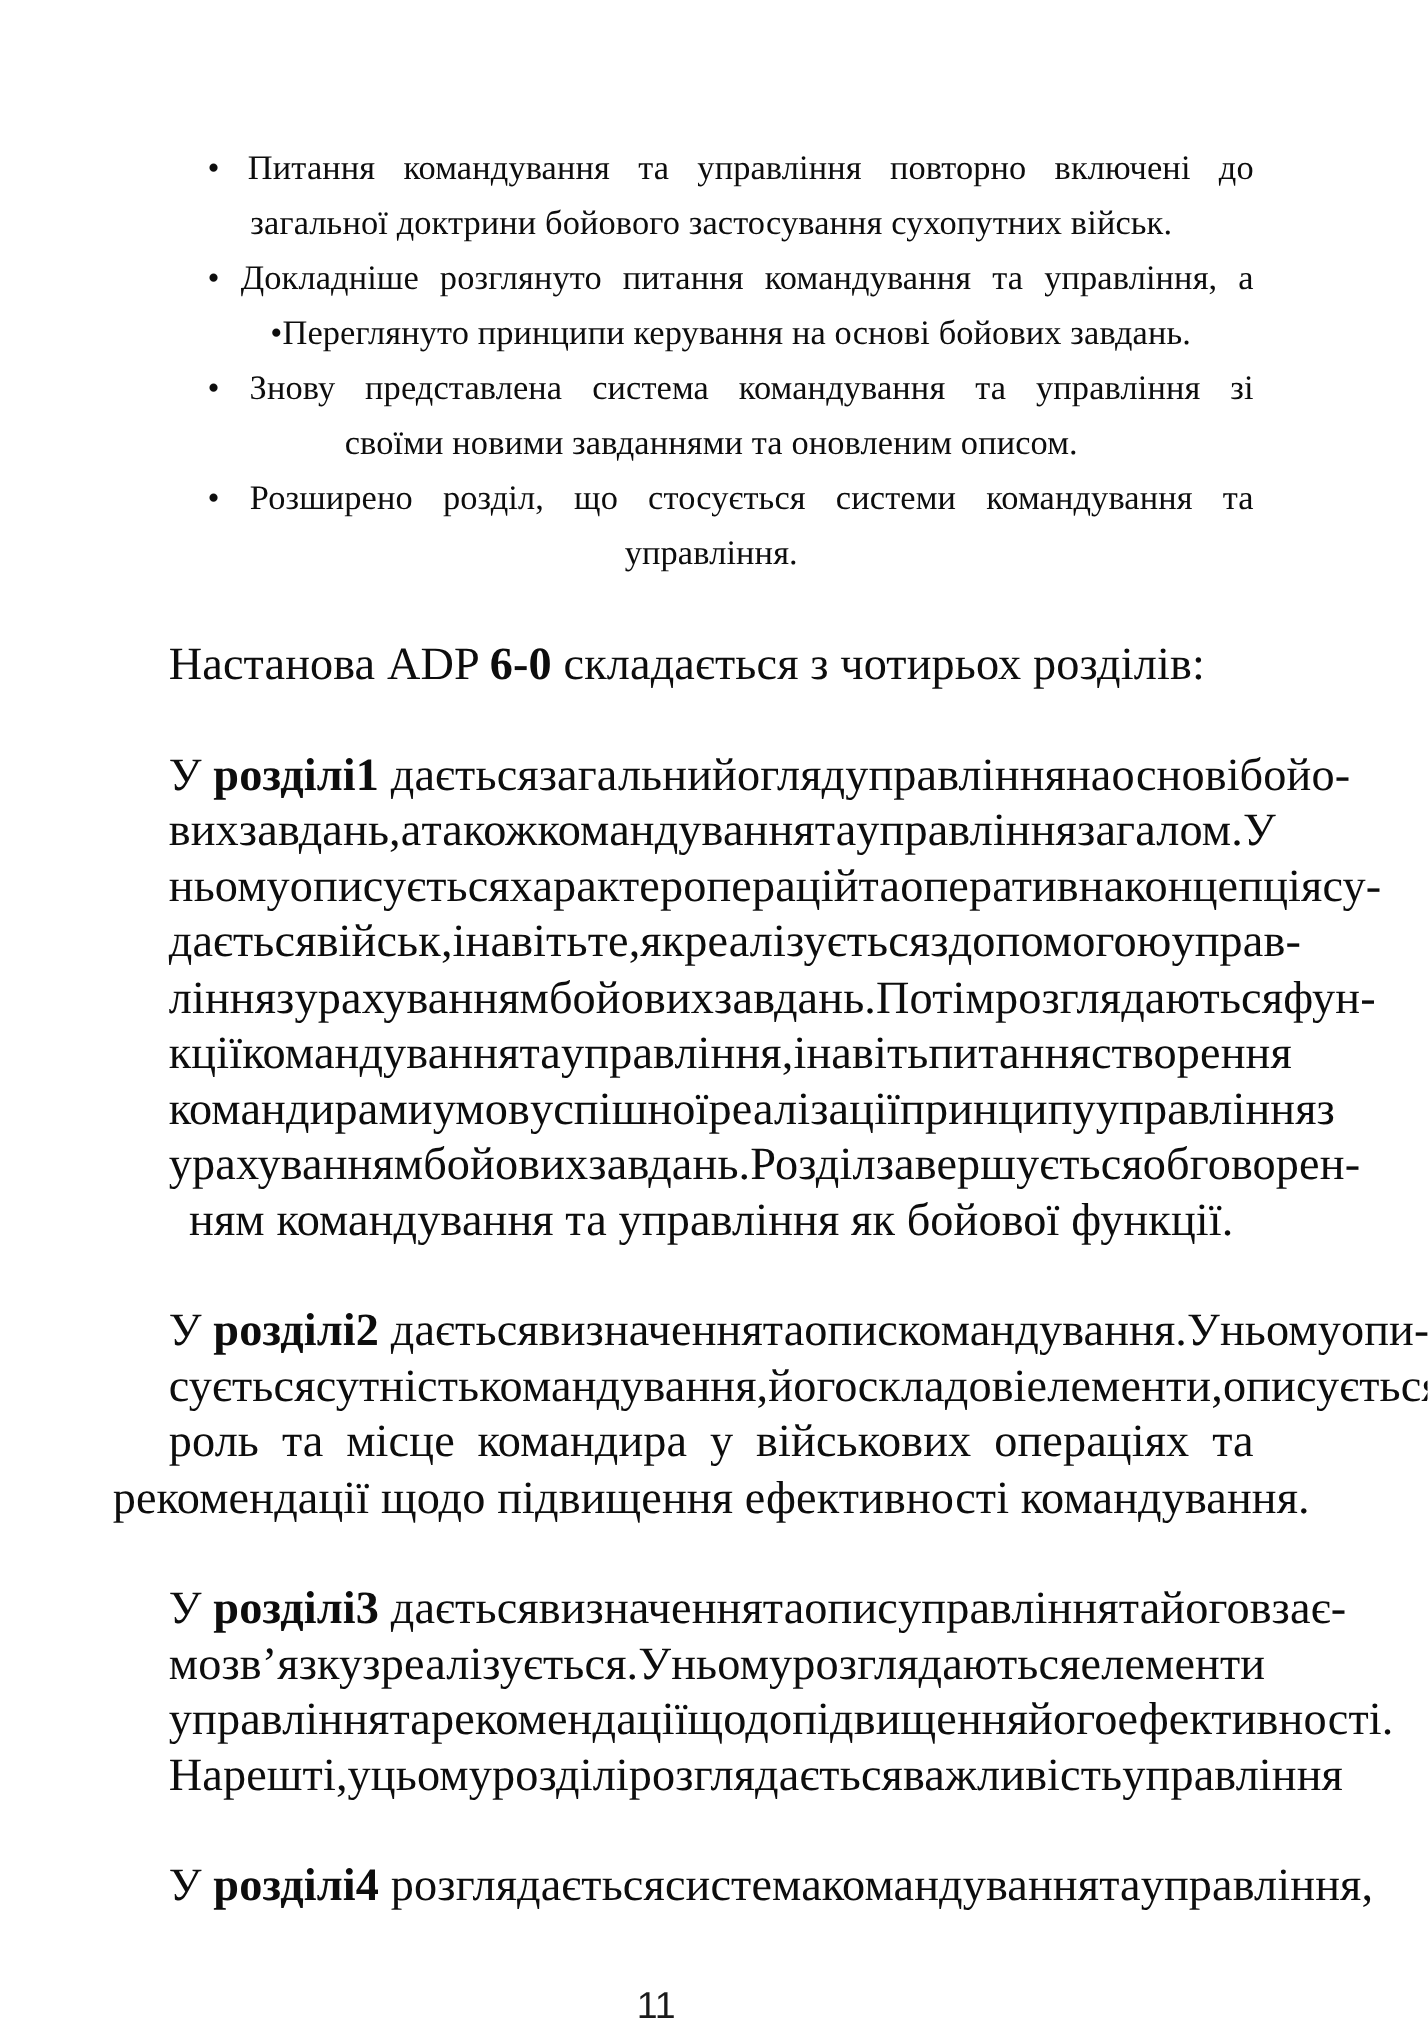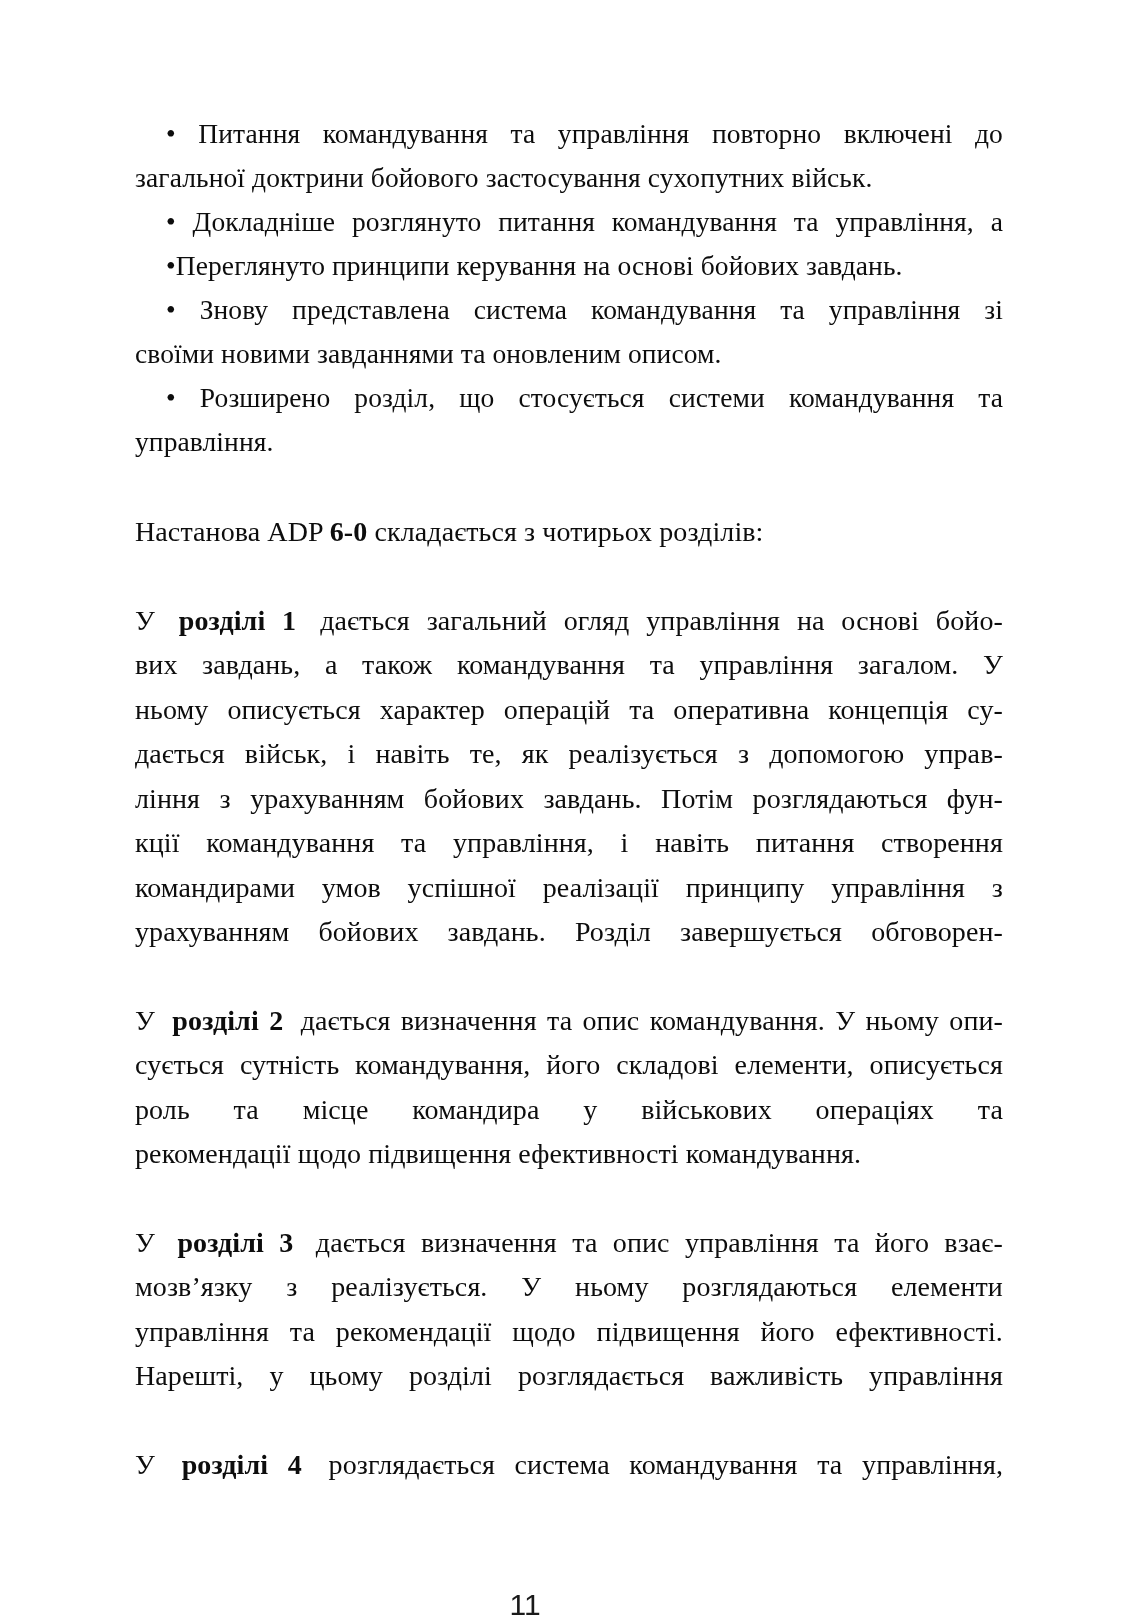--- a/index.html
+++ b/index.html
@@ -50,21 +50,21 @@
     text-justify: inter-word;
     letter-spacing: 0.1px;
   }
   .bullet-glyph {
     display: inline-block;
     padding-left: 31px;
   }
 
   
   .para {
-    font-size: 28px;
+    font-size: 37px;
     line-height: 44.5px;
     text-align: justify;
     text-justify: inter-word;
     margin: 0;
     letter-spacing: 0.1px;
     hyphens: manual;
   }
   .para b, .bullet-item b {
     font-weight: bold;
   }
@@ -85,21 +85,21 @@
   }
 
   
   .ln {
     display: flex;
     width: 100%;
     justify-content: space-between;
     white-space: pre;
   }
   .ln.last {
-    justify-content: flex-start;
+    justify-content: center;
   }
   .ln > span {
     white-space: pre;
   }
 </style>
 </head>
 <body>
 
 <div class="page">
   <div class="content">
@@ -148,20 +148,21 @@
 
     <div class="para">
       <div class="ln"><span>У </span><b>розділі</b><b>1</b><span> дається</span><span>загальний</span><span>огляд</span><span>управління</span><span>на</span><span>основі</span><span>бойо-</span></div>
       <div class="ln"><span>вих</span><span>завдань,</span><span>а</span><span>також</span><span>командування</span><span>та</span><span>управління</span><span>загалом.</span><span>У</span></div>
       <div class="ln"><span>ньому</span><span>описується</span><span>характер</span><span>операцій</span><span>та</span><span>оперативна</span><span>концепція</span><span>су-</span></div>
       <div class="ln"><span>дається</span><span>військ,</span><span>і</span><span>навіть</span><span>те,</span><span>як</span><span>реалізується</span><span>з</span><span>допомогою</span><span>управ-</span></div>
       <div class="ln"><span>ління</span><span>з</span><span>урахуванням</span><span>бойових</span><span>завдань.</span><span>Потім</span><span>розглядаються</span><span>фун-</span></div>
       <div class="ln"><span>кції</span><span>командування</span><span>та</span><span>управління,</span><span>і</span><span>навіть</span><span>питання</span><span>створення</span></div>
       <div class="ln"><span>командирами</span><span>умов</span><span>успішної</span><span>реалізації</span><span>принципу</span><span>управління</span><span>з</span></div>
       <div class="ln"><span>урахуванням</span><span>бойових</span><span>завдань.</span><span>Розділ</span><span>завершується</span><span>обговорен-</span></div>
+      <div class="ln last"><span>ням командування та управління як бойової функції.</span></div>
     </div>
 
     <div class="gap-para"></div>
 
     <div class="para">
       <div class="ln"><span>У </span><b>розділі</b><b>2</b><span> дається</span><span>визначення</span><span>та</span><span>опис</span><span>командування.</span><span>У</span><span>ньому</span><span>опи-</span></div>
       <div class="ln"><span>сується</span><span>сутність</span><span>командування,</span><span>його</span><span>складові</span><span>елементи,</span><span>описується</span></div>
       <div class="ln"><span>роль</span><span>та</span><span>місце</span><span>командира</span><span>у</span><span>військових</span><span>операціях</span><span>та</span></div>
       <div class="ln last"><span>рекомендації щодо підвищення ефективності командування.</span></div>
     </div>

